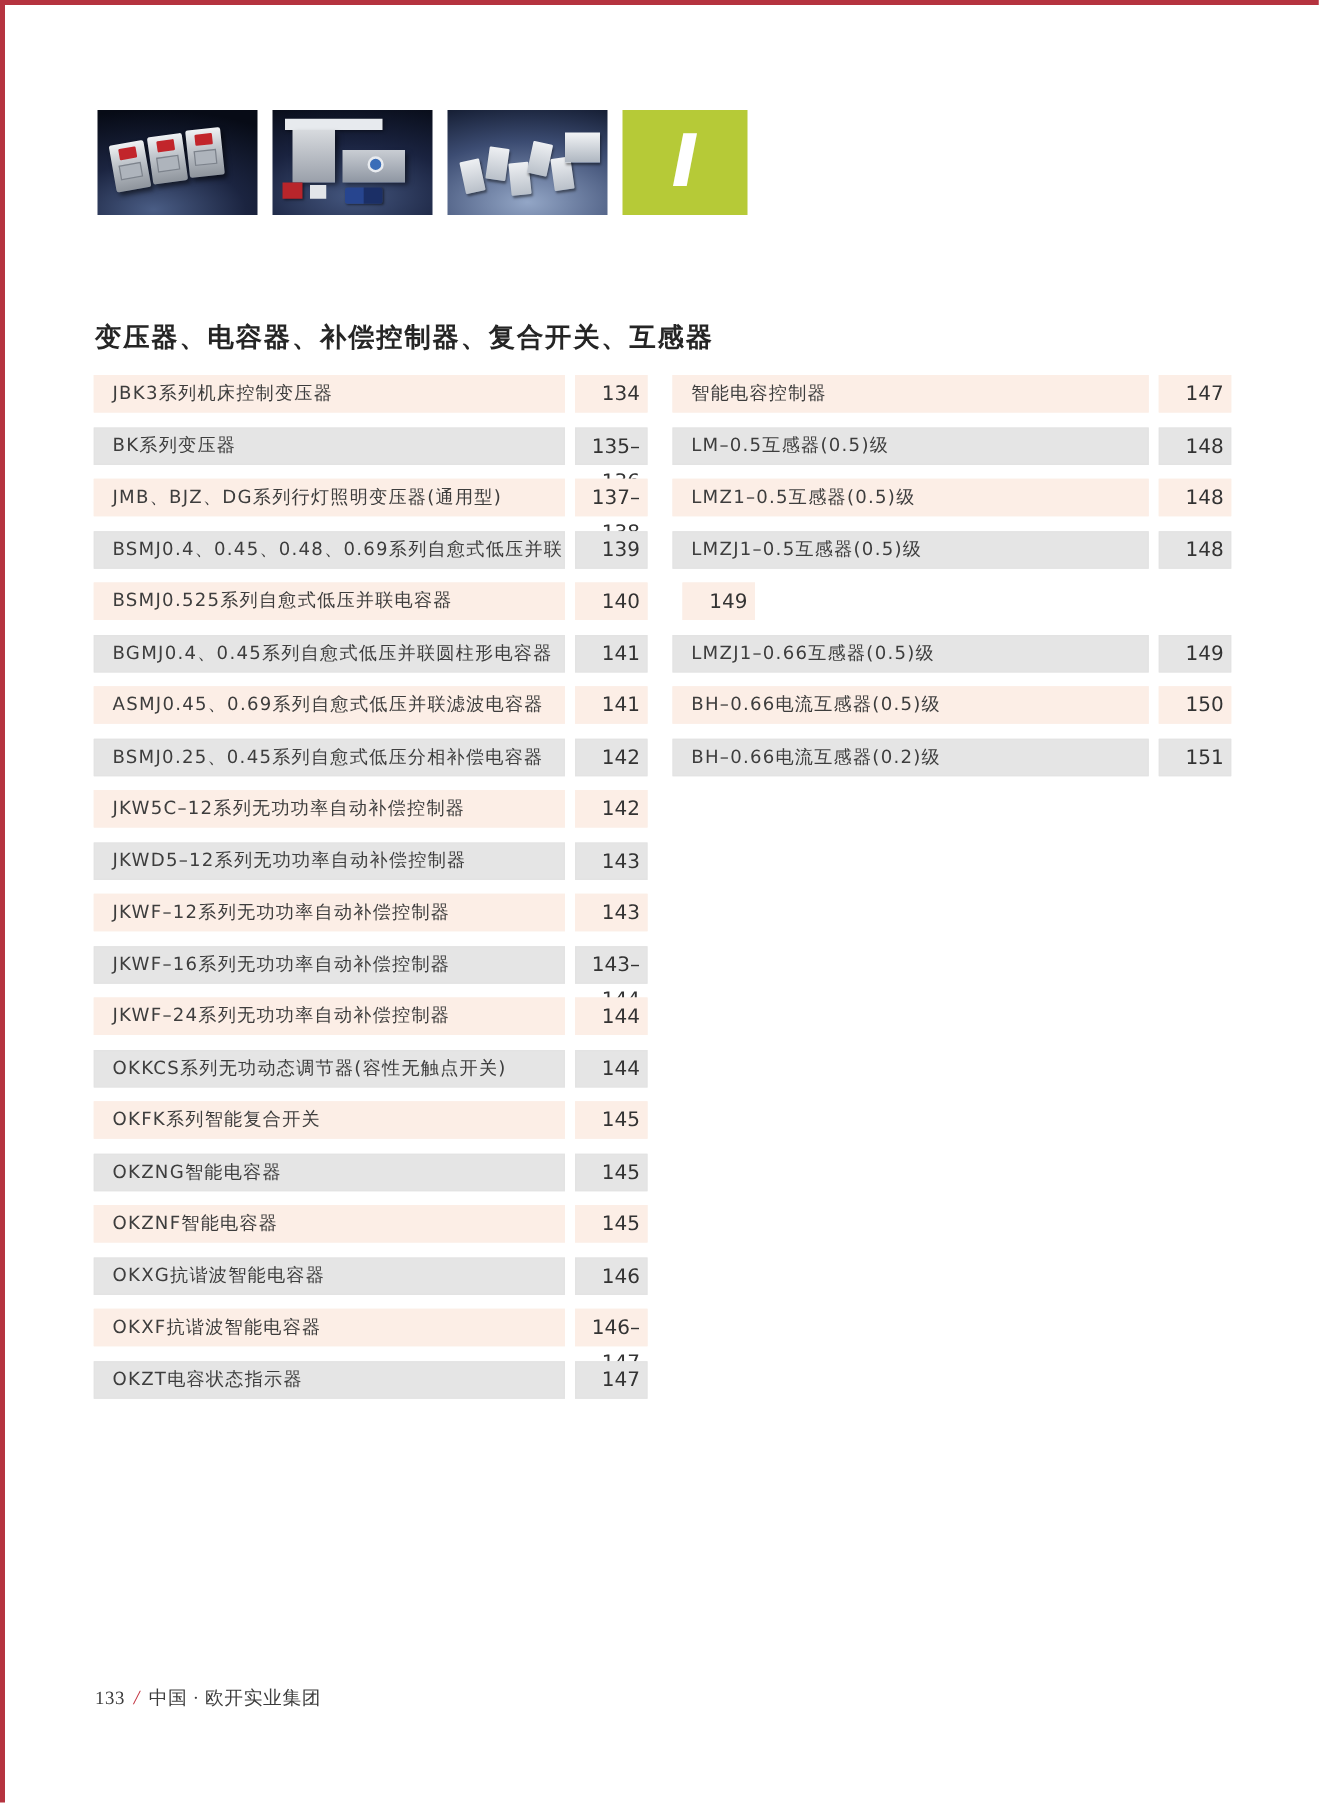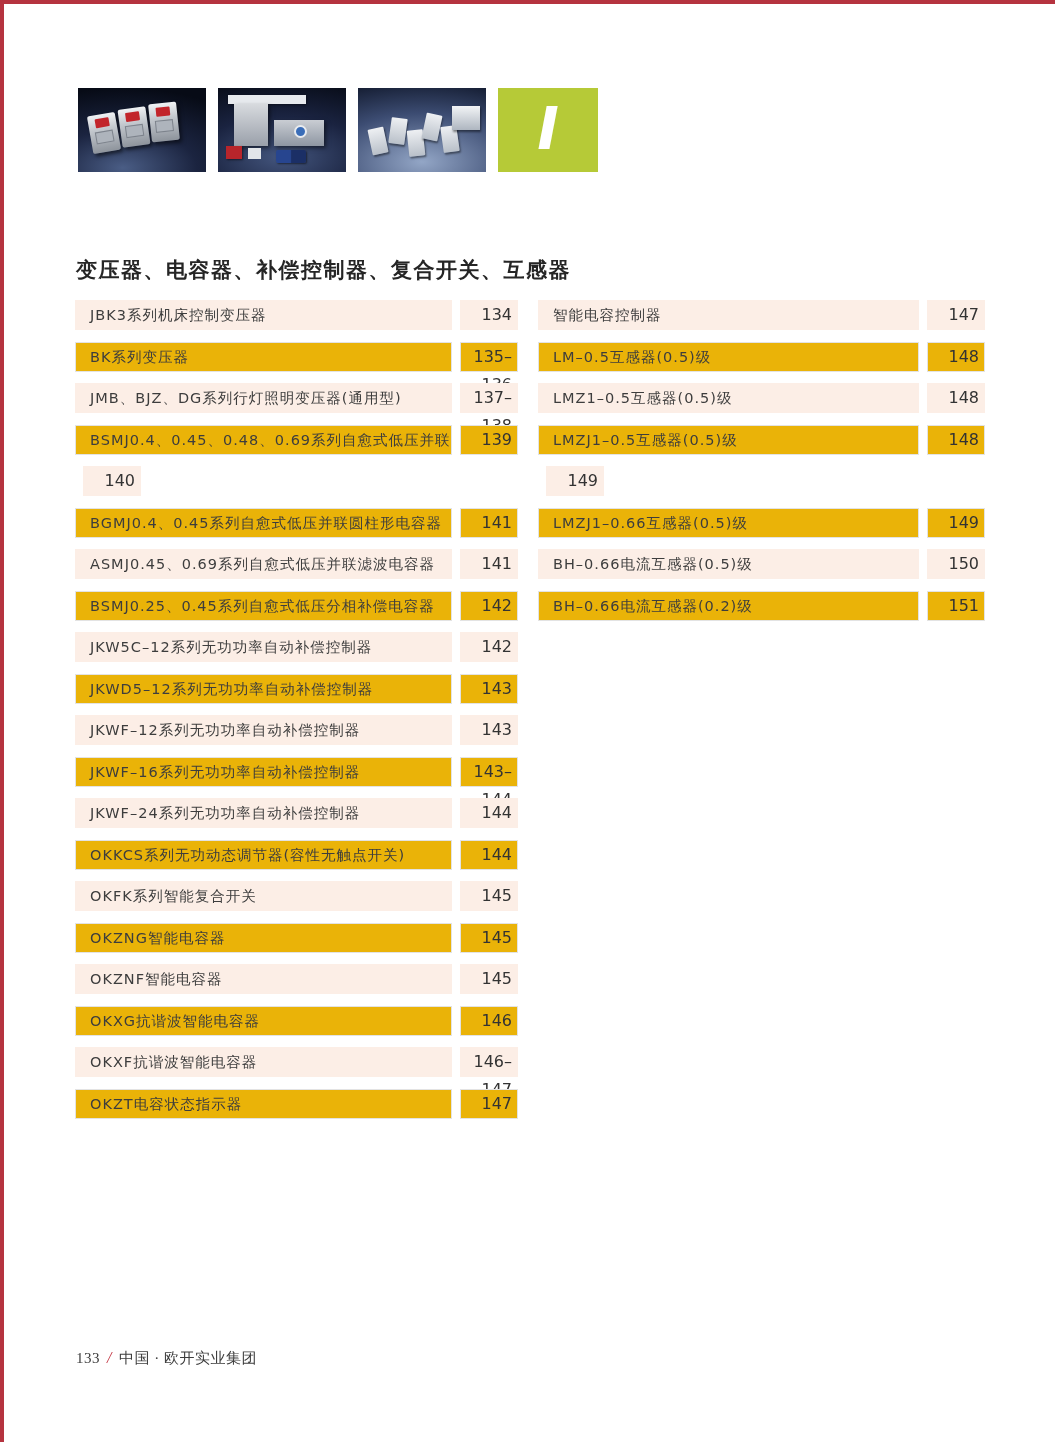--- a/index.html
+++ b/index.html
@@ -60,21 +60,21 @@
   .toc { position:absolute; left:75px; top:300px; display:flex; }
   .toc-col { display:flex; flex-direction:column; }
   .toc-col.left { width:443px; margin-right:20px; }
   .toc-col.right { width:447px; }
   .trow { display:flex; height:30px; margin-bottom:11.5px; }
   .tlabel { flex:1; font-size:14.5px; color:#3d3d3d; line-height:28px; padding-left:14px;
             white-space:nowrap; overflow:hidden; letter-spacing:1px; border:1px solid transparent; }
   .tpage { width:58px; margin-left:8px; font-size:16px; color:#333333; line-height:28px;
            text-align:right; padding-right:5px; border:1px solid transparent; }
   .tinted .tlabel, .tinted .tpage { background:#fceee6; border-color:#fceee6; }
-  .plain .tlabel, .plain .tpage { background:#eab308; border-color:#e3e3e3; }
+  .plain .tlabel, .plain .tpage { background:#e5e5e5; border-color:#e3e3e3; }
 
   
   .footer { position:absolute; left:76px; top:1349px; font-size:15px; color:#3c3c3c;
             display:flex; align-items:baseline; letter-spacing:0.5px;font-family:Liberation Serif, serif; }
   .footer .sep { color:#c2313f; font-style:italic; margin:0 7px; font-size:16px; }
 </style>
 </head>
 <body>
 
 <div class="accent-top"></div>
@@ -131,20 +131,21 @@
       </div>
     <div class="trow tinted">
         <div class="tlabel">JMB、BJZ、DG系列行灯照明变压器(通用型)</div>
         <div class="tpage">137–138</div>
       </div>
     <div class="trow plain">
         <div class="tlabel">BSMJ0.4、0.45、0.48、0.69系列自愈式低压并联电容器</div>
         <div class="tpage">139</div>
       </div>
     <div class="trow tinted">
+        <div class="tlabel">BSMJ0.525系列自愈式低压并联电容器</div>
         <div class="tpage">140</div>
       </div>
     <div class="trow plain">
         <div class="tlabel">BGMJ0.4、0.45系列自愈式低压并联圆柱形电容器</div>
         <div class="tpage">141</div>
       </div>
     <div class="trow tinted">
         <div class="tlabel">ASMJ0.45、0.69系列自愈式低压并联滤波电容器</div>
         <div class="tpage">141</div>
       </div>

